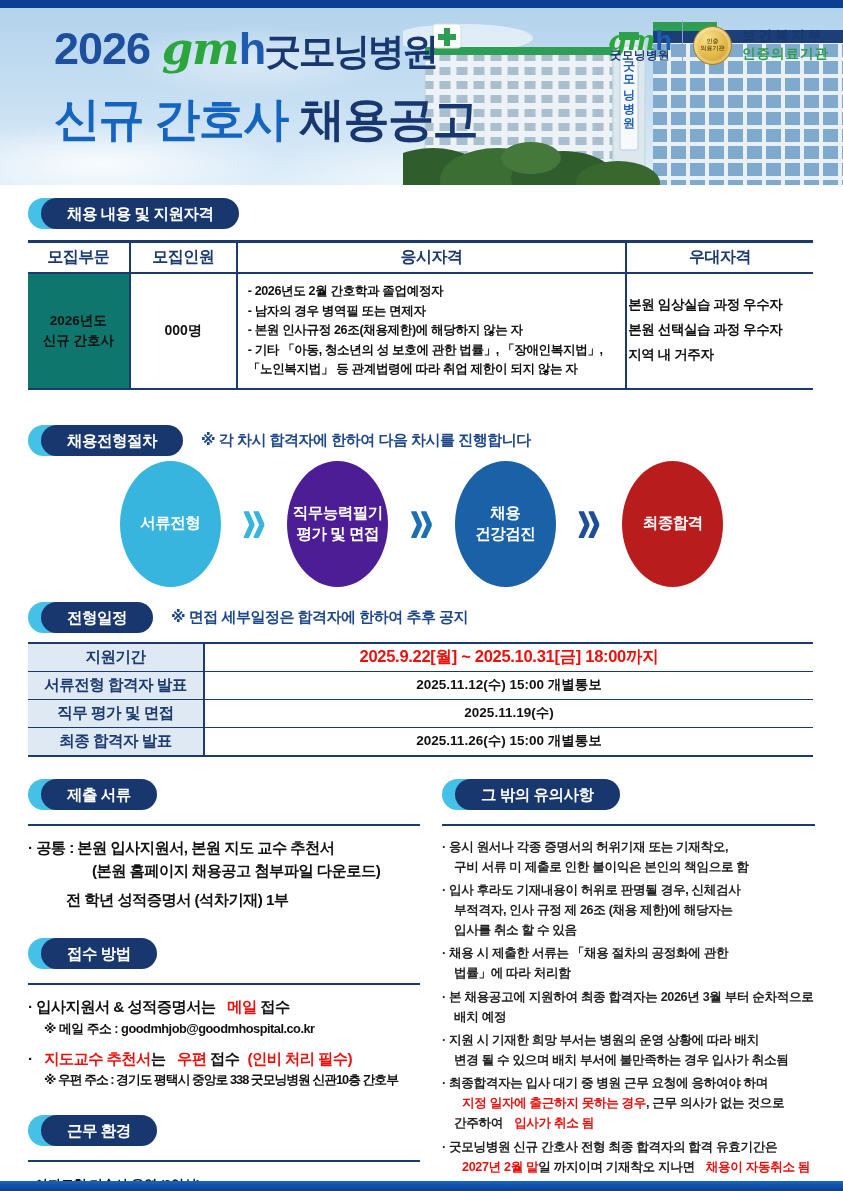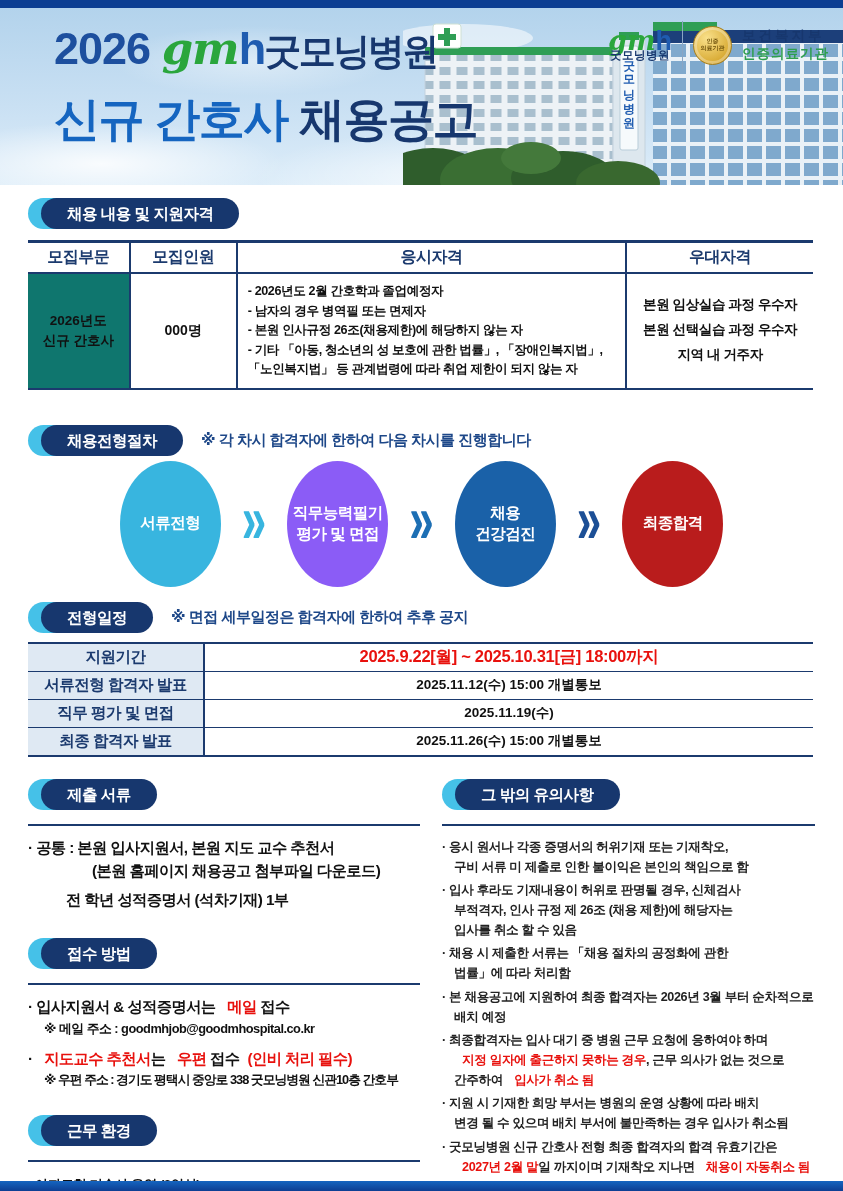--- a/index.html
+++ b/index.html
@@ -51,30 +51,30 @@
   .section-note{color:#1d4788;font-weight:bold;font-size:15px;letter-spacing:-.5px;}
 
   
   .qual-table{width:785px;border-collapse:collapse;margin-top:11px;border-top:3px solid #1b3a6e;border-bottom:2px solid #1b3a6e;}
   .qual-table th{border-bottom:2px solid #1b3a6e;padding:4px 0;color:#1b3a6e;font-size:16px;font-weight:bold;letter-spacing:-.5px;}
   .qual-table th+th,.qual-table td+td{border-left:2px solid #1b3a6e;}
   .cell-part{width:102px;background:#0f766e;text-align:center;white-space:pre-line;font-weight:600;font-size:13.5px;line-height:1.5;color:#111;}
   .cell-count{width:107px;text-align:center;font-weight:600;font-size:14px;color:#111;}
   .cell-req{width:384px;padding:8px 10px;vertical-align:middle;}
   .req-line{font-size:12.6px;font-weight:600;color:#111;line-height:1.55;white-space:pre-line;letter-spacing:-.4px;}
-  .cell-pref{width:192px;text-align:center;}
+  .cell-pref{width:192px;text-align:left;}
   .pref-line{font-size:13.5px;font-weight:600;color:#111;line-height:1.85;letter-spacing:-.4px;}
 
   
   .process-header{margin-top:35px;}
   .process-row{display:flex;align-items:center;justify-content:center;margin-top:3px;height:130px;}
   .step{width:101px;height:126px;border-radius:50%;display:flex;align-items:center;justify-content:center;
     color:#fff;font-weight:bold;font-size:15.5px;text-align:center;white-space:pre-line;line-height:1.35;letter-spacing:-.5px;}
   .step-1{background:#38b5df;}
-  .step-2{background:#8b5cf6;}
+  .step-2{background:#4c1d95;}
   .step-3{background:#1a61a8;}
   .step-4{background:#b91c1c;}
   .chev{font-size:44px;font-weight:bold;transform:scaleY(1.55);line-height:1;margin:0 21px;padding-bottom:6px;}
   .chev-1{color:#38b5df;}
   .chev-2{color:#1d6fb4;}
   .chev-3{color:#1c4f96;}
 
   
   .schedule-header{margin-top:13px;}
   .sched-table{width:785px;border-collapse:collapse;margin-top:9px;border-top:2.5px solid #1b3a6e;border-bottom:2px solid #1b3a6e;}
@@ -303,25 +303,25 @@
         <div class="rule"></div>
         <div class="note-item"><span>· 응시 원서나 각종 증명서의 허위기재 또는 기재착오,
 구비 서류 미 제출로 인한 불이익은 본인의 책임으로 함</span></div>
         <div class="note-item"><span>· 입사 후라도 기재내용이 허위로 판명될 경우, 신체검사
 부적격자, 인사 규정 제 26조 (채용 제한)에 해당자는
 입사를 취소 할 수 있음</span></div>
         <div class="note-item"><span>· 채용 시 제출한 서류는 「채용 절차의 공정화에 관한
 법률」에 따라 처리함</span></div>
         <div class="note-item"><span>· 본 채용공고에 지원하여 최종 합격자는 2026년 3월 부터 순차적으로
 배치 예정</span></div>
+        <div class="note-item"><span>· 지원 시 기재한 희망 부서는 병원의 운영 상황에 따라 배치
+변경 될 수 있으며 배치 부서에 불만족하는 경우 입사가 취소됨</span></div>
         <div class="note-item"><span>· 최종합격자는 입사 대기 중 병원 근무 요청에 응하여야 하며
 </span><span class="red">지정 일자에 출근하지 못하는 경우</span><span>, 근무 의사가 없는 것으로
 간주하여 </span><span class="red">입사가 취소 됨</span></div>
-        <div class="note-item"><span>· 지원 시 기재한 희망 부서는 병원의 운영 상황에 따라 배치
-변경 될 수 있으며 배치 부서에 불만족하는 경우 입사가 취소됨</span></div>
         <div class="note-item"><span>· 굿모닝병원 신규 간호사 전형 최종 합격자의 합격 유효기간은
 </span><span class="red">2027년 2월 말</span><span>일 까지이며 기재착오 지나면 </span><span class="red">채용이 자동취소 됨</span></div>
       </div>
 
     </div>
   </div>
 
   <div class="bottom-bar"></div>
 </div>
 

